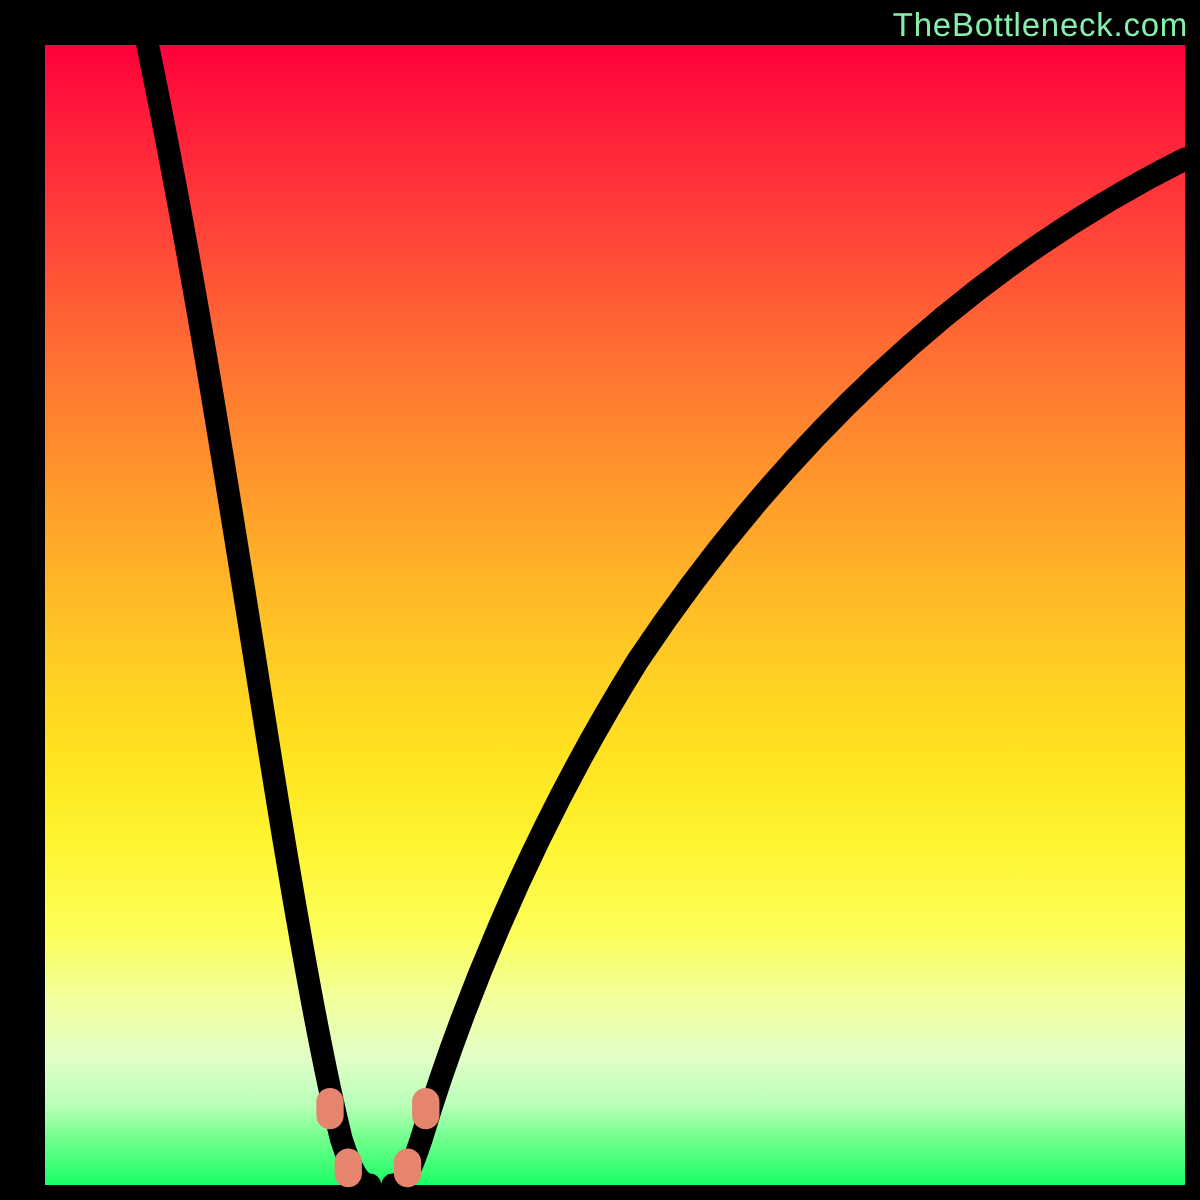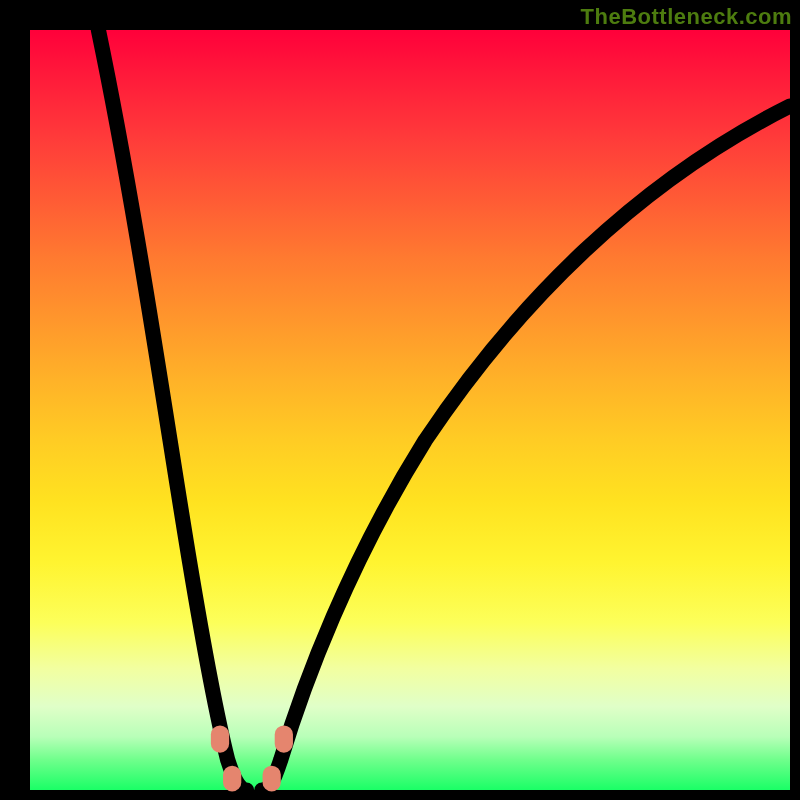--- a/index.html
+++ b/index.html
@@ -60,23 +60,23 @@
     stroke-linejoin: round;
   }
   .marker {
     fill: #e5856e;
     stroke: none;
   }
   .watermark {
     position: absolute;
     top: 4px;
     right: 8px;
-    color: #4d7c0f;
+    color: #86efac;
     font-size: 22px;
-    font-weight: 700;
+    font-weight: 400;
     letter-spacing: 0.5px;
     user-select: none;
   }
 </style>
 </head>
 <body>
 
 <div class="frame">
 
   <div class="watermark">TheBottleneck.com</div>

